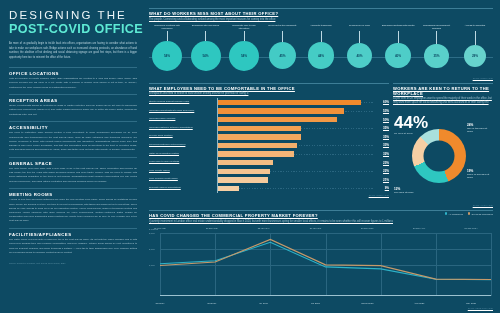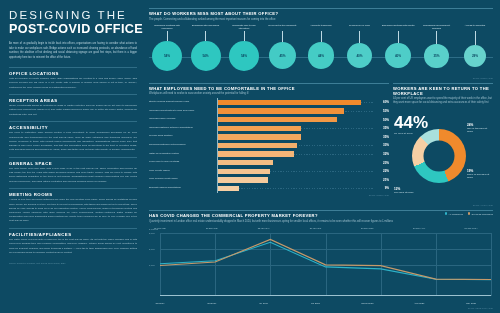--- a/index.html
+++ b/index.html
@@ -17,21 +17,21 @@
     width: 145px; flex: 0 0 145px;
     padding: 9px 8px 4px 9px;
     display: flex; flex-direction: column;
   }
   .title-kicker {
     font-size: 11.5px; letter-spacing: 2.1px; font-weight: 300;
     color: #eef6f8; line-height: 1.05; white-space: nowrap;
   }
   .title-main {
     font-size: 12.6px; letter-spacing: 0.4px; font-weight: 700;
-    color: #ffffff; margin-top: 2px; line-height: 1.05; white-space: nowrap;
+    color: #5eead4; margin-top: 2px; line-height: 1.05; white-space: nowrap;
   }
   .intro {
     margin-top: 6px; font-size: 2.55px; line-height: 1.75;
     color: #b9d4de; text-align: justify;
   }
   .sections { margin-top: 7px; }
   .section { margin-bottom: 4.5px; }
   .section-rule { height: 1px; background: #2f6d86; margin-bottom: 2.5px; }
   .section-head {
     font-size: 4.3px; font-weight: 700; letter-spacing: 0.5px;
@@ -42,21 +42,21 @@
   }
   .left-source {
     margin-top: 2px; font-size: 2.1px; color: #5e92a6;
   }
 
   
   .right {
     flex: 1; padding: 8px 7px 4px 4px;
     display: flex; flex-direction: column; gap: 4px;
   }
-  .panel { position: relative; }
+  .panel { position: relative; text-decoration: underline; }
   .panel-rule { height: 1px; background: #3d7e97; }
   .panel-title {
     font-size: 4.1px; font-weight: 700; letter-spacing: 0.35px;
     color: #ffffff; margin: 2.2px 0 1.4px 0;
   }
   .panel-sub {
     font-size: 2.6px; line-height: 1.55; color: #9ec0cd; margin-bottom: 2px;
   }
   .panel-source {
     font-size: 2.05px; color: #4e8299; text-align: right; margin-top: 1px;

